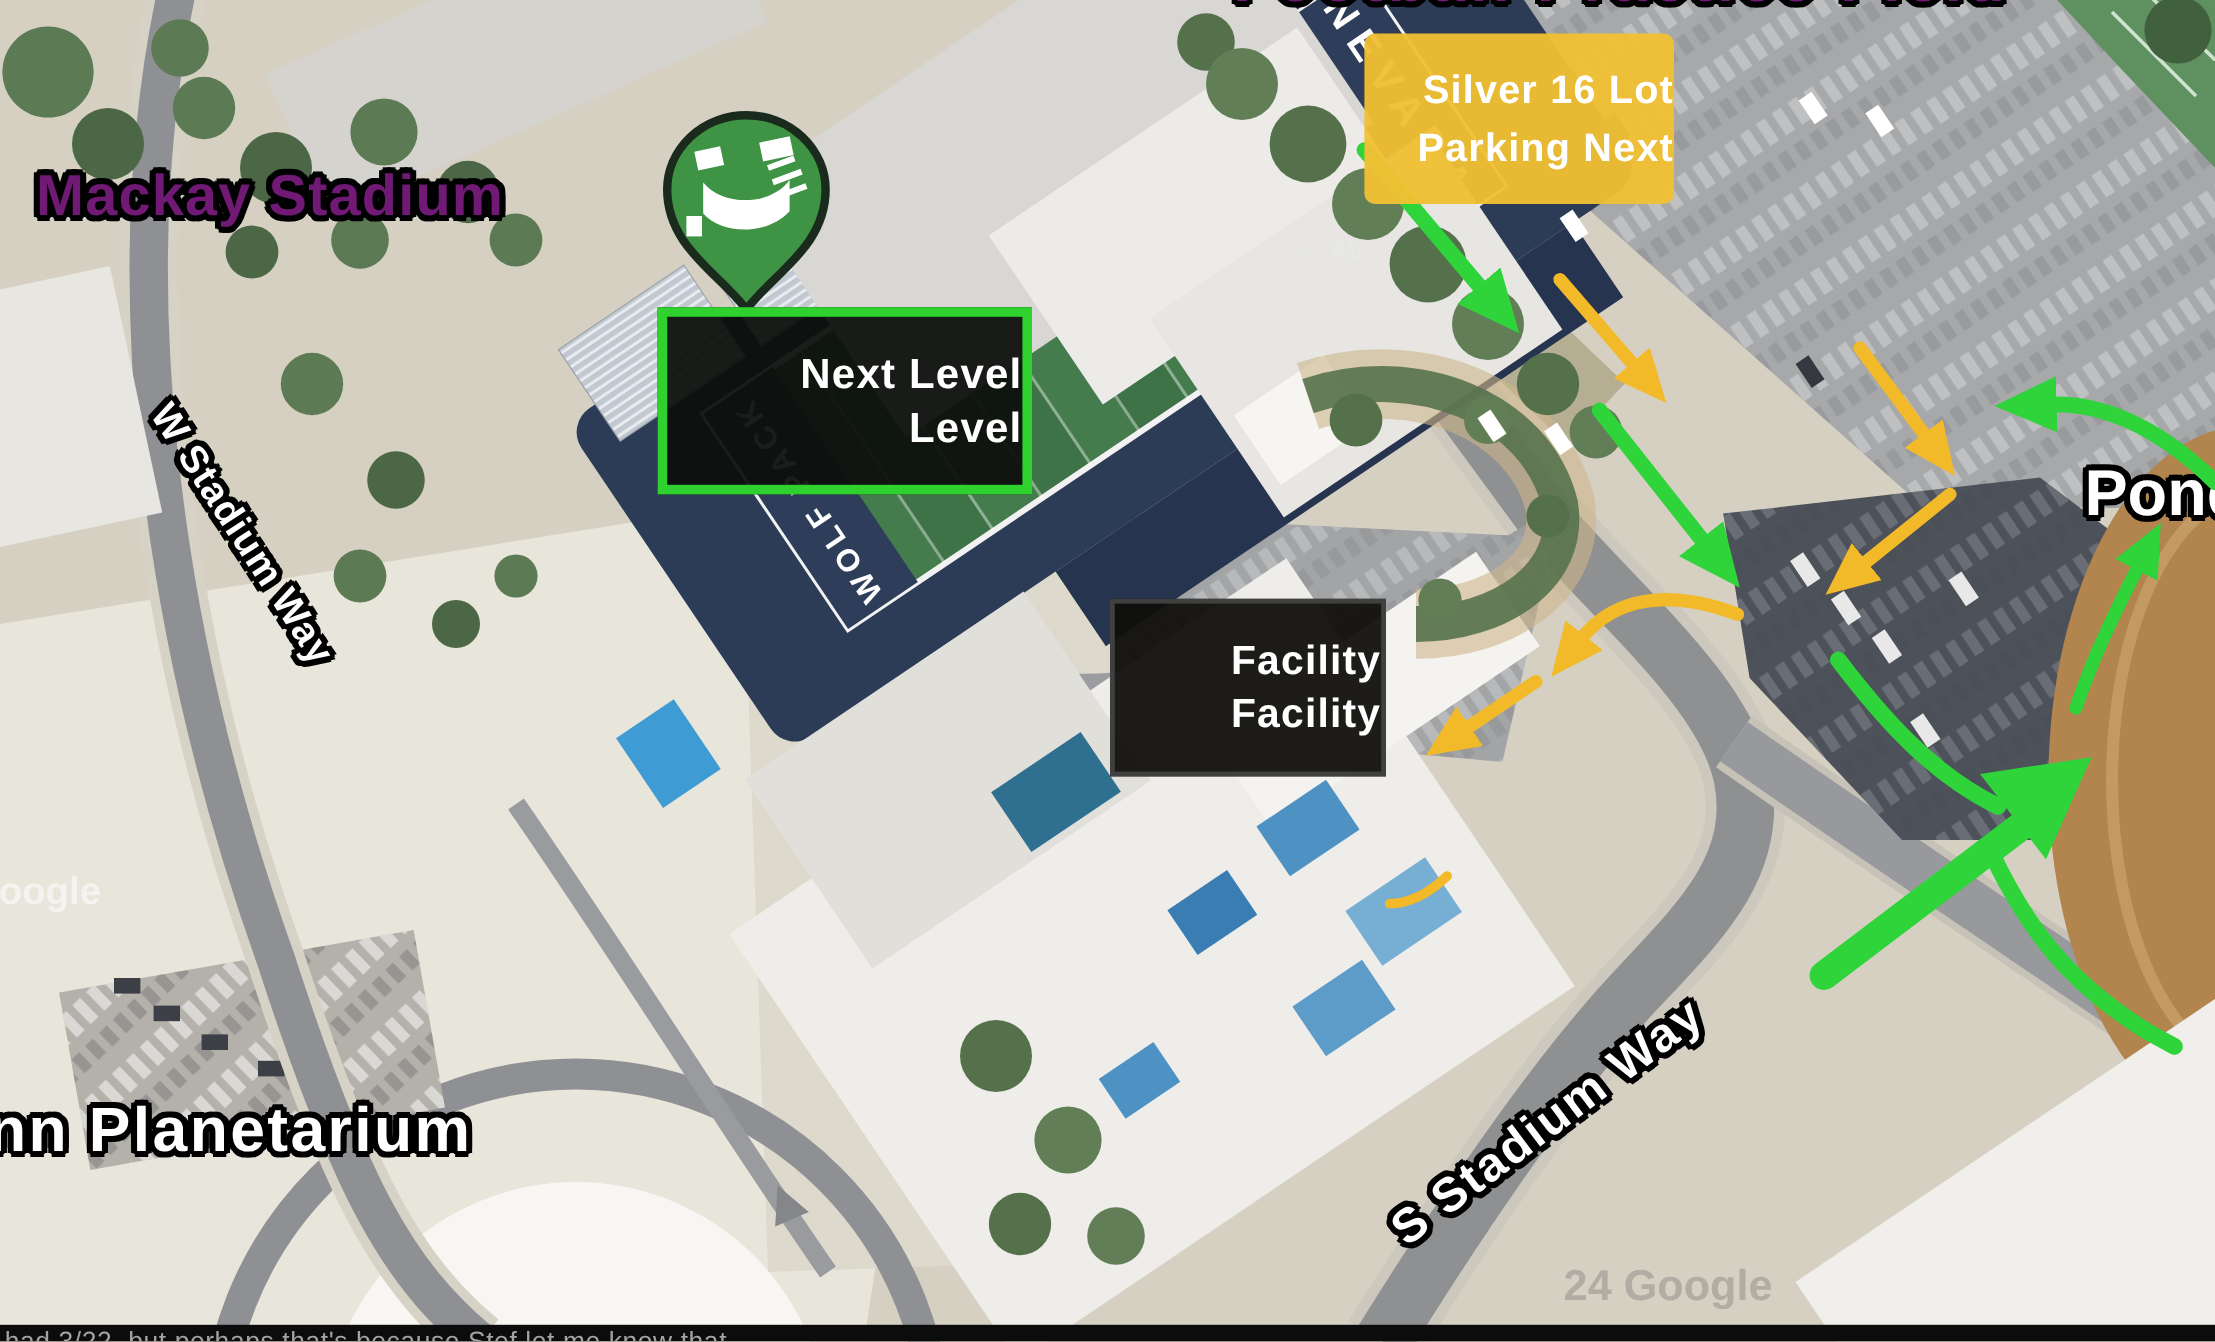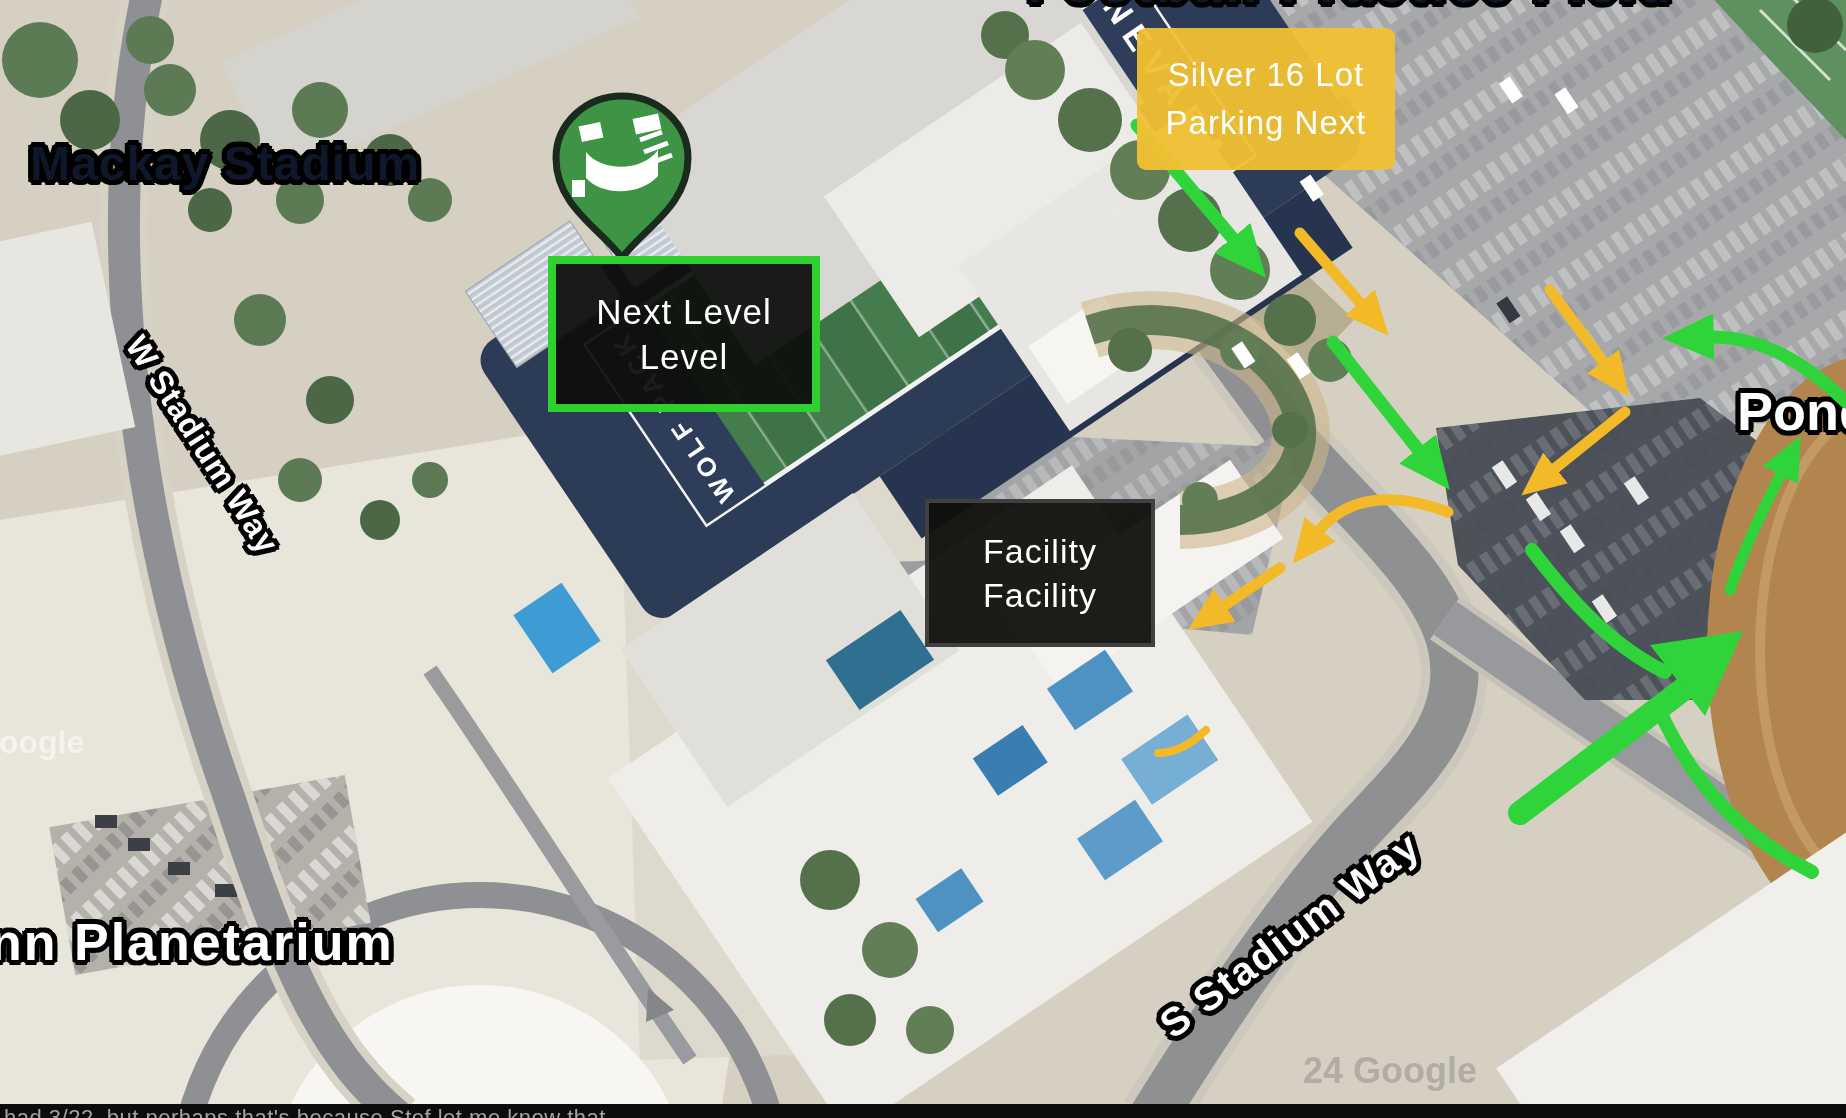--- a/index.html
+++ b/index.html
@@ -11,39 +11,39 @@
   #base-svg{z-index:1;}
   #overlay-svg{z-index:3;}
   .lbl{
     position:absolute;z-index:2;font-weight:bold;white-space:nowrap;color:#fff;
     text-shadow:
       4px 0 #000,-4px 0 #000,0 4px #000,0 -4px #000,
       3px 3px #000,-3px 3px #000,3px -3px #000,-3px -3px #000,
       5px 2px #000,-5px 2px #000,5px -2px #000,-5px -2px #000,
       2px 5px #000,-2px 5px #000,2px -5px #000,-2px -5px #000;
   }
-  .lbl-green{color:#0f172a;}
+  .lbl-green{color:#701a75;}
   .lbl-mackay{left:30px;top:136px;font-size:48px;letter-spacing:1px;}
   .lbl-practice{left:1028px;top:-46px;font-size:52px;letter-spacing:4px;}
   .lbl-planetarium{left:-10px;top:912px;font-size:52px;letter-spacing:2px;}
   .lbl-pond{left:1737px;top:380px;font-size:54px;}
   .lbl-wway{left:202px;top:445px;font-size:32px;letter-spacing:1px;
     transform:translate(-50%,-50%) rotate(57deg);}
   .lbl-sway{left:1290px;top:935px;font-size:40px;letter-spacing:2px;
     transform:translate(-50%,-50%) rotate(-37deg);}
 
   .callout{
     position:absolute;z-index:4;display:flex;flex-direction:column;
-    align-items:center;justify-content:center;text-align:center;
-    color:#fff;font-weight:normal;
+    align-items:flex-end;justify-content:center;text-align:center;
+    color:#fff;font-weight:bold;
   }
   .callout-next{
     left:548px;top:256px;width:256px;height:140px;
     background:rgba(13,15,12,0.94);border:8px solid #2ed12e;
-    font-size:35px;line-height:1.3;letter-spacing:1px;
+    font-size:35px;line-height:1.3;letter-spacing:1px;padding-left:40px;
   }
   .callout-facility{
     left:925px;top:499px;width:222px;height:140px;
     background:rgba(15,14,11,0.94);border:4px solid #404040;
     font-size:34px;line-height:1.3;letter-spacing:1px;
   }
   .callout-silver{
     left:1137px;top:28px;width:258px;height:142px;
     background:rgba(240,192,51,0.96);border-radius:9px;
     font-size:33px;line-height:1.45;letter-spacing:1px;

